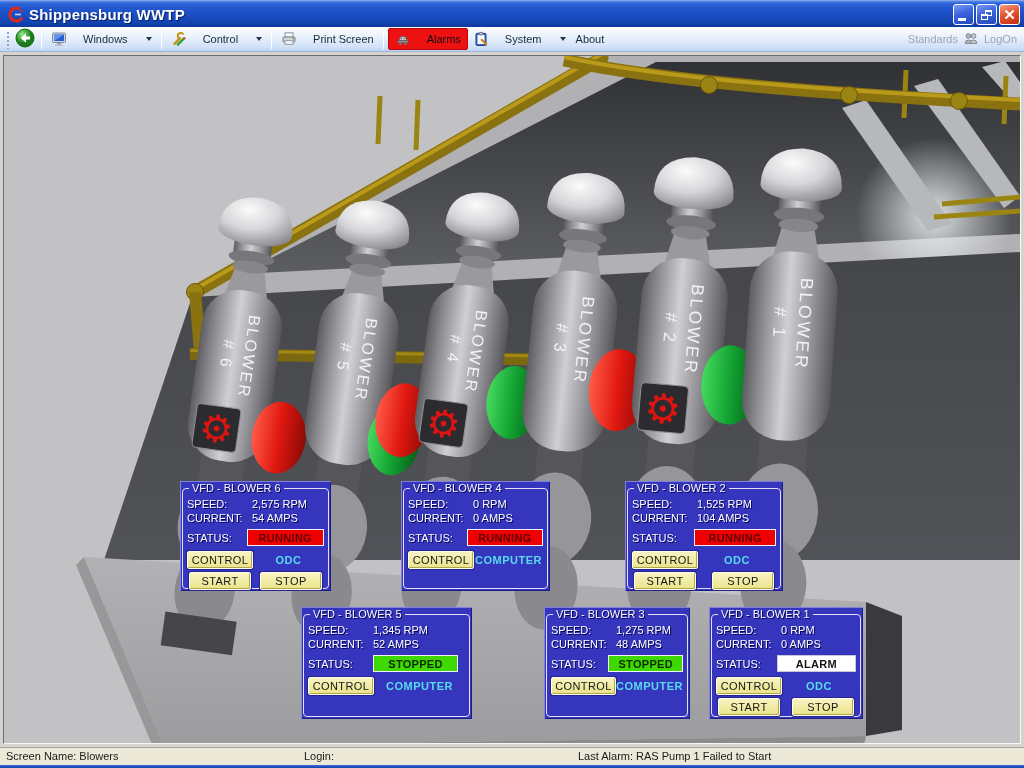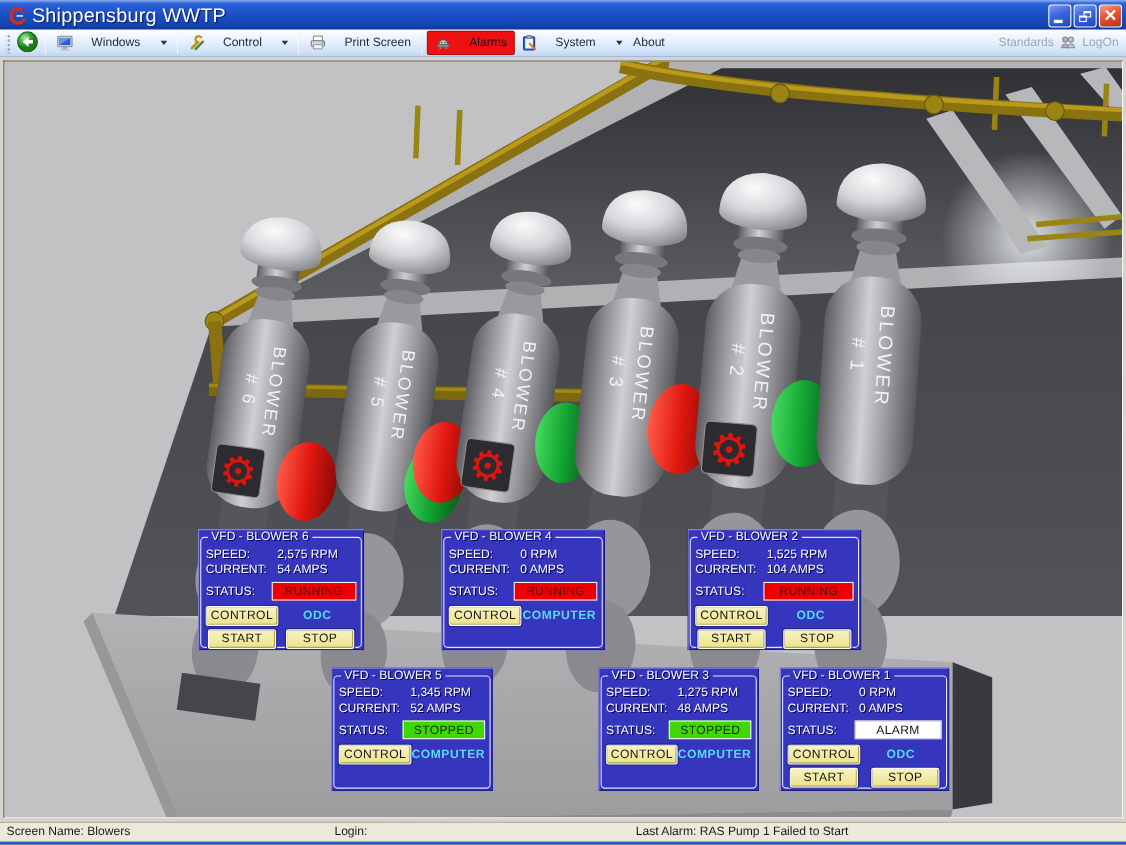--- a/index.html
+++ b/index.html
@@ -5,21 +5,21 @@
   *{margin:0;padding:0;box-sizing:border-box}
   html,body{background:#555}
   body{font-family:"Liberation Sans",sans-serif;-webkit-font-smoothing:antialiased}
   .window{position:relative;width:1024px;height:768px;overflow:hidden;background:#ece9d8}
 
   
   .titlebar{position:absolute;top:0;left:0;right:0;height:27px;
     background:linear-gradient(180deg,#5a8ae4 0%,#2a62d8 10%,#1c50c8 45%,#1545b4 80%,#0f3a9c 100%);
     display:flex;align-items:center;padding:0 4px;border-top:1px solid #7ea4ec}
   .app-icon{width:19px;height:19px;margin:0 4px 0 2px;flex:0 0 auto}
-  .title-text{color:#fff;font-size:18px;font-weight:normal;text-shadow:1px 1px 1px #082060;letter-spacing:.2px}
+  .title-text{color:#fff;font-size:15px;font-weight:bold;text-shadow:1px 1px 1px #082060;letter-spacing:.2px}
   .winbtns{position:absolute;right:4px;top:3px;display:flex;gap:2px}
   .winbtn{width:21px;height:21px;border:1px solid #fff;border-radius:3px;display:flex;align-items:center;justify-content:center;cursor:default}
   .winbtn.blue{background:linear-gradient(160deg,#7a9cf4 0%,#3c63dc 45%,#2348b8 100%)}
   .winbtn.red{background:linear-gradient(160deg,#f4a088 0%,#e5552f 45%,#c03010 100%)}
   .min-glyph{width:8px;height:3px;background:#fff;margin-top:9px;margin-right:4px}
   .restore-glyph{position:relative;width:11px;height:10px}
   .restore-glyph span{position:absolute;width:7px;height:6px;border:1px solid #fff;border-top-width:2px}
   .restore-glyph span:first-child{right:0;top:0}
   .restore-glyph span:last-child{left:0;bottom:0;background:rgba(60,90,200,.6)}
   .close-glyph{color:#fff;font-size:15px;font-weight:bold;line-height:1;margin-top:-1px}
@@ -45,36 +45,36 @@
 
   
   .vfd{position:absolute;background:#3535bd;box-shadow:inset 1px 1px 0 #8181dd,inset -1px -1px 0 #1d1d8a;font-size:11px;color:#fff}
   .vfd-frame{position:absolute;left:2px;right:2px;top:7px;bottom:2px;border:1px solid #e2e2f2;border-radius:4px;pointer-events:none}
   .vfd-title{position:absolute;top:1.5px;left:9px;background:#3535bd;padding:0 3px;line-height:11px;font-size:11px;color:#fbfbfb;text-shadow:1px 1px 0 #000050;z-index:2;white-space:nowrap}
   .vfd-body{position:absolute;inset:0;padding-top:16px}
   .vfd-row{display:flex;align-items:center;padding:0 7px;line-height:14px}
   .vfd-label{width:60px;margin-right:5px;text-shadow:1px 1px 0 #000050;white-space:nowrap}
   .vfd-value{flex:1;text-shadow:1px 1px 0 #000050;white-space:nowrap}
   .status-row{margin-top:4px}
-  .status-box{width:85px;height:17px;line-height:16px;text-align:center;font-weight:normal;border:1px solid #f2f2f8;letter-spacing:.3px}
+  .status-box{width:85px;height:17px;line-height:16px;text-align:center;font-weight:bold;border:1px solid #f2f2f8;letter-spacing:.3px}
   .st-running{background:#ee0000;color:#600000}
   .st-stopped{background:#3fd800;color:#0a2a00}
   .st-alarm{background:#ffffff;color:#141414;border-color:#c8c8d8}
   .btn-row{margin-top:5px}
   .btn-row2{margin-top:3px;justify-content:space-between;padding:0 9px}
   .vfd-btn{width:66px;height:18px;font-family:inherit;font-size:11px;color:#161616;letter-spacing:.4px;
     background:linear-gradient(#f8f4c2,#eae38a);border:1px solid #fbfbf2;border-radius:2px;
     box-shadow:0 0 0 1px #25258e,inset -1px -1px 0 #b2a64c;cursor:default}
   .half{width:62px}
   .mode-text{flex:1;text-align:center;color:#56dcec;font-weight:bold;letter-spacing:.5px}
 
   #vfd-b6{left:176px;top:425px;width:151px;height:110px}
   #vfd-b4{left:397px;top:425px;width:149px;height:110px}
   #vfd-b2{left:621px;top:425px;width:158px;height:110px}
-  #vfd-b5{left:297px;top:551px;width:147px;height:112px}
+  #vfd-b5{left:297px;top:551px;width:171px;height:112px}
   #vfd-b3{left:540px;top:551px;width:146px;height:112px}
   #vfd-b1{left:705px;top:551px;width:154px;height:112px}
 
   
   .statusbar{position:absolute;left:0;right:0;bottom:0;height:21px;background:#ece9d8;border-top:1px solid #a9a593}
   .statusbar .sb-inner{position:relative;height:18px;font-size:11px;color:#1a1a1a}
   .sb-field{position:absolute;top:2px;white-space:nowrap}
   #sb-screen{left:6px}
   #sb-login{left:304px}
   #sb-alarm{left:578px}

